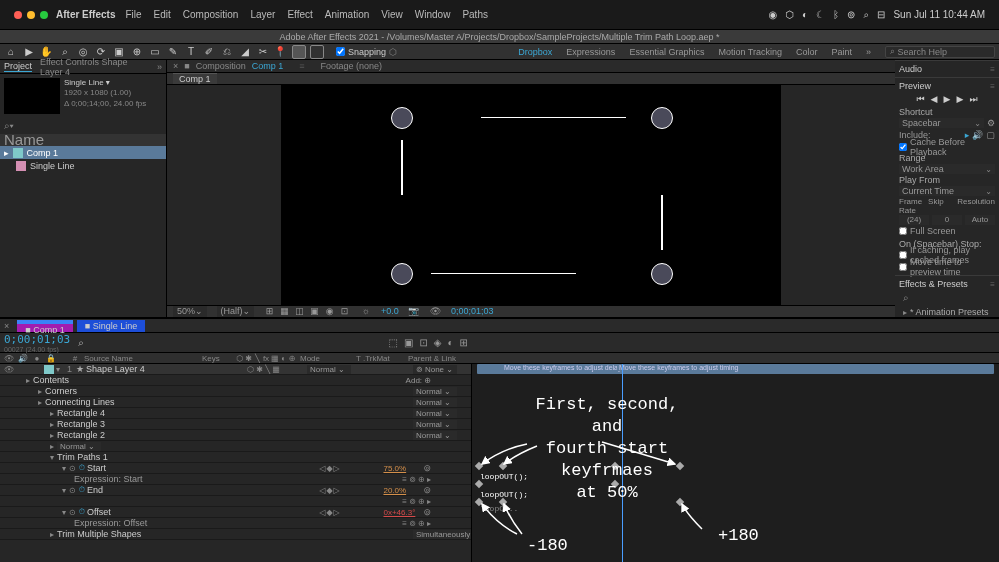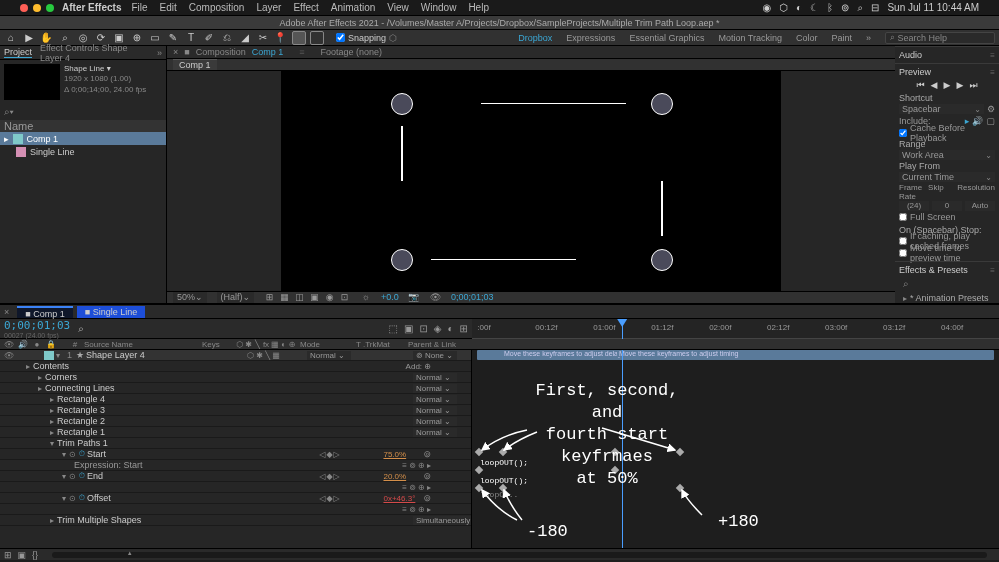--- a/index.html
+++ b/index.html
@@ -1,17 +1,17 @@
 <!DOCTYPE html>
 <html><head>
 <meta charset="utf-8">
 <style>
 * { margin: 0; padding: 0; box-sizing: border-box; font-family: -apple-system, "Helvetica Neue", Arial, sans-serif; }
 body { background: #1e1e1e; color: #b8b8b8; font-size: 10px; width: 999px; height: 562px; overflow: hidden; position: relative; }
-.menubar { height: 16px; background: #1a1a1a; display: flex; align-items: center; padding: 0 20px; border-bottom: 1px solid #000; }
+.menubar { height: 30px; background: #1a1a1a; display: flex; align-items: center; padding: 0 14px; border-bottom: 1px solid #000; }
 .menubar .traffic { display: flex; gap: 5px; margin-right: 8px; }
 .menubar .traffic span { width: 8px; height: 8px; border-radius: 50%; display: inline-block; }
 .tl-red { background: #ff5f56; } .tl-yel { background: #ffbd2e; } .tl-grn { background: #27c93f; }
 .menubar .apptitle { font-weight: bold; color: #ccc; margin-right: 10px; }
 .menubar .mitem { color: #bbb; margin-right: 12px; cursor: default; }
 .menubar .sysicons { margin-left: auto; display: flex; gap: 8px; align-items: center; color: #ccc; }
 .menubar .sysicons span { font-size: 10px; }
 .titlebar { height: 14px; background: #3a3a3a; color: #aaa; text-align: center; font-size: 9px; line-height: 14px; border-bottom: 1px solid #000; }
 .toolbar { height: 16px; background: #313131; display: flex; align-items: center; padding: 0 4px; gap: 4px; border-bottom: 1px solid #000; }
 .toolbar .ticon { width: 14px; height: 14px; display: flex; align-items: center; justify-content: center; color: #ccc; font-size: 10px; }
@@ -24,21 +24,21 @@
 .main { display: flex; height: 257px; }
 .leftcol { width: 167px; background: #262626; display: flex; flex-direction: column; border-right: 1px solid #000; }
 .tabs { height: 14px; display: flex; align-items: center; background: #2a2a2a; padding: 0 4px; gap: 8px; font-size: 9px; border-bottom: 1px solid #000; }
 .tabs .tab { color: #888; }
 .tabs .tab.act { color: #ccc; border-bottom: 1px solid #3ba7d4; }
 .projtop { display: flex; padding: 4px; gap: 4px; }
 .thumb { width: 56px; height: 36px; background: #000; }
 .thumbinfo { font-size: 8px; color: #888; line-height: 1.3; }
 .thumbinfo .ttl { color: #ccc; }
 .psearch { margin: 2px 4px; display: flex; align-items: center; color: #888; font-size: 10px; }
-.phdr { height: 12px; background: #333; color: #999; font-size: 11px; padding: 0 4px; line-height: 12px; display: flex; align-items: center; }
+.phdr { height: 12px; background: #333; color: #999; font-size: 15px; padding: 0 4px; line-height: 12px; display: flex; align-items: center; }
 .plist { flex: 1; }
 .plist .pitem { height: 13px; display: flex; align-items: center; padding: 0 4px; gap: 4px; font-size: 9px; color: #ccc; }
 .plist .pitem.sel { background: #5a7a9a; color: #fff; }
 .plist .pitem .swatch { width: 10px; height: 10px; }
 .sw-teal { background: #7fc9c9; } .sw-pink { background: #d48fb3; }
 .centercol { flex: 1; background: #262626; display: flex; flex-direction: column; }
 .ctabs { height: 14px; display: flex; align-items: center; padding: 0 6px; gap: 6px; font-size: 9px; background: #2a2a2a; border-bottom: 1px solid #000; }
 .ctabs .cl1 { color: #888; }
 .ctabs .cl2 { color: #3ba7d4; }
 .ctabs2 { height: 13px; display: flex; align-items: center; padding: 0 6px; font-size: 9px; background: #313131; border-bottom: 1px solid #000; }
@@ -63,21 +63,21 @@
 .rchk input { width: 8px; height: 8px; }
 .pbtns { display: flex; justify-content: center; gap: 6px; padding: 2px 0; font-size: 9px; color: #ccc; }
 .rrow3 { display: flex; gap: 3px; }
 .rrow3 > div { flex: 1; font-size: 8px; }
 .rrow3 .rnum { background: #2a2a2a; height: 10px; text-align: center; line-height: 10px; }
 .eplist .epi { height: 12px; padding: 0 4px; display: flex; align-items: center; color: #aaa; }
 .eplist .epi:before { content: "▸"; margin-right: 3px; color: #888; font-size: 8px; }
 .timeline { height: 257px; background: #262626; display: flex; flex-direction: column; border-top: 2px solid #000; }
 .tltabs { height: 14px; background: #2a2a2a; display: flex; align-items: center; font-size: 9px; border-bottom: 1px solid #000; }
 .tltabs .tlt { padding: 0 8px; height: 12px; line-height: 12px; color: #ccc; background: #1d4ed8; margin-left: 4px; }
-.tltabs .tlt.act { background: #0f172a; border-top: 2px solid #3b82f6; }
+.tltabs .tlt.act { background: #a21caf; border-top: 4px solid #3b82f6; }
 .tlhdr { height: 20px; display: flex; background: #2a2a2a; border-bottom: 1px solid #000; }
 .tlhdr .tlleft { width: 472px; display: flex; align-items: center; padding: 0 4px; gap: 8px; }
 .tlhdr .tc { color: #3ba7d4; font-size: 11px; font-family: monospace; }
 .tlhdr .tlicons { display: flex; gap: 6px; margin-left: auto; color: #999; }
 .tlhdr .tlright { flex: 1; position: relative; background: #242424; }
 .ruler { height: 20px; position: relative; font-size: 8px; color: #999; border-bottom: 1px solid #444; }
 .ruler .tick { position: absolute; top: 4px; }
 .ruler .phead { position: absolute; top: 0; width: 1px; height: 20px; background: #4a9eff; }
 .ruler .phead:before { content: ""; position: absolute; top: 0; left: -5px; width: 10px; height: 8px; background: #4a9eff; clip-path: polygon(0 0, 100% 0, 50% 100%); }
 .tlcols { height: 11px; display: flex; background: #2f2f2f; font-size: 8px; color: #888; border-bottom: 1px solid #000; }
@@ -122,21 +122,21 @@
   </div>
   <span class="apptitle">After Effects</span>
   <span class="mitem">File</span>
   <span class="mitem">Edit</span>
   <span class="mitem">Composition</span>
   <span class="mitem">Layer</span>
   <span class="mitem">Effect</span>
   <span class="mitem">Animation</span>
   <span class="mitem">View</span>
   <span class="mitem">Window</span>
-  <span class="mitem">Help</span>
+  <span class="mitem">Paths</span>
   <div class="sysicons">
     <span>◉</span>
     <span>⬡</span>
     <span>◐</span>
     <span>☾</span>
     <span>ᛒ</span>
     <span>⊚</span>
     <span>⌕</span>
     <span>⊟</span>
     <span>Sun Jul 11  10:44 AM</span>
@@ -185,21 +185,21 @@
 
   <div class="leftcol">
     <div class="tabs">
       <span class="tab act">Project</span>
       <span class="tab">Effect Controls Shape Layer 4</span>
       <span style="margin-left:auto;color:#888">»</span>
     </div>
     <div class="projtop">
       <div class="thumb"></div>
       <div class="thumbinfo">
-        <div class="ttl">Shape Line ▾</div>
+        <div class="ttl">Single Line ▾</div>
         <div>1920 x 1080 (1.00)</div>
         <div>Δ 0;00;14;00, 24.00 fps</div>
       </div>
     </div>
     <div class="psearch">⌕▾</div>
     <div class="phdr">Name</div>
     <div class="plist">
       <div class="pitem sel">
           <span>▸</span>
           <span class="swatch sw-teal"></span>
@@ -348,34 +348,20 @@
         <div style="font-size:7px;color:#666">00027 (24.00 fps)</div>
       </div>
       <span>⌕</span>
       <div class="tlicons">
         <span>⬚</span>
         <span>▣</span>
         <span>⊡</span>
         <span>◈</span>
         <span>◐</span>
         <span>⊞</span>
-      </div>
-    </div>
-    <div class="tlright">
-      <div class="ruler">
-        <span class="tick" style="left:1%">:00f</span>
-        <span class="tick" style="left:12%">00:12f</span>
-        <span class="tick" style="left:23%">01:00f</span>
-        <span class="tick" style="left:34%">01:12f</span>
-        <span class="tick" style="left:45%">02:00f</span>
-        <span class="tick" style="left:56%">02:12f</span>
-        <span class="tick" style="left:67%">03:00f</span>
-        <span class="tick" style="left:78%">03:12f</span>
-        <span class="tick" style="left:89%">04:00f</span>
-        <div class="phead" style="left:28.5%"></div>
       </div>
     </div>
   </div>
   <div class="tlcols">
     <div class="c1">
       <span class="cic">👁</span>
       <span class="cic">🔊</span>
       <span class="cic">●</span>
       <span class="cic">🔒</span>
       <span style="width:6px"></span>
@@ -443,21 +429,20 @@
         </div>
         <div class="layer">
           <span style="width:46px"></span>
           <span class="tw">▸</span>
           <span class="name">Rectangle 2</span>
           <span class="mode"><span class="modeb" style="">Normal ⌄</span></span>
         </div>
         <div class="layer">
           <span style="width:46px"></span>
           <span class="tw">▸</span>
-          <span class="name">Rectangle 1</span>
           <span class="mode"><span class="modeb" style="">Normal ⌄</span></span>
         </div>
         <div class="layer">
           <span style="width:46px"></span>
           <span class="tw">▾</span>
           <span class="name">Trim Paths 1</span>
         </div>
         <div class="layer">
           <span style="width:58px"></span>
           <span class="tw">▾</span>
@@ -507,20 +492,21 @@
             <span>◁</span>
             <span>◆</span>
             <span>▷</span>
           </span>
           <span style="width:40px"></span>
           <span class="val red">0x+46.3°</span>
           <span style="margin-left:auto;margin-right:40px;color:#888">⊚</span>
         </div>
         <div class="layer">
           <span style="width:70px"></span>
+          <span class="name" style="color:#999">Expression: Offset</span>
           <span style="margin-left:auto;margin-right:40px;color:#888;font-size:8px">≡ ⊚ ⊕ ▸</span>
         </div>
         <div class="layer">
           <span style="width:46px"></span>
           <span class="tw">▸</span>
           <span class="name">Trim Multiple Shapes</span>
           <span class="mode"><span class="modeb" style="width:80px">Simultaneously ⌄</span></span>
         </div>
       </div>
     <div class="rpane">

